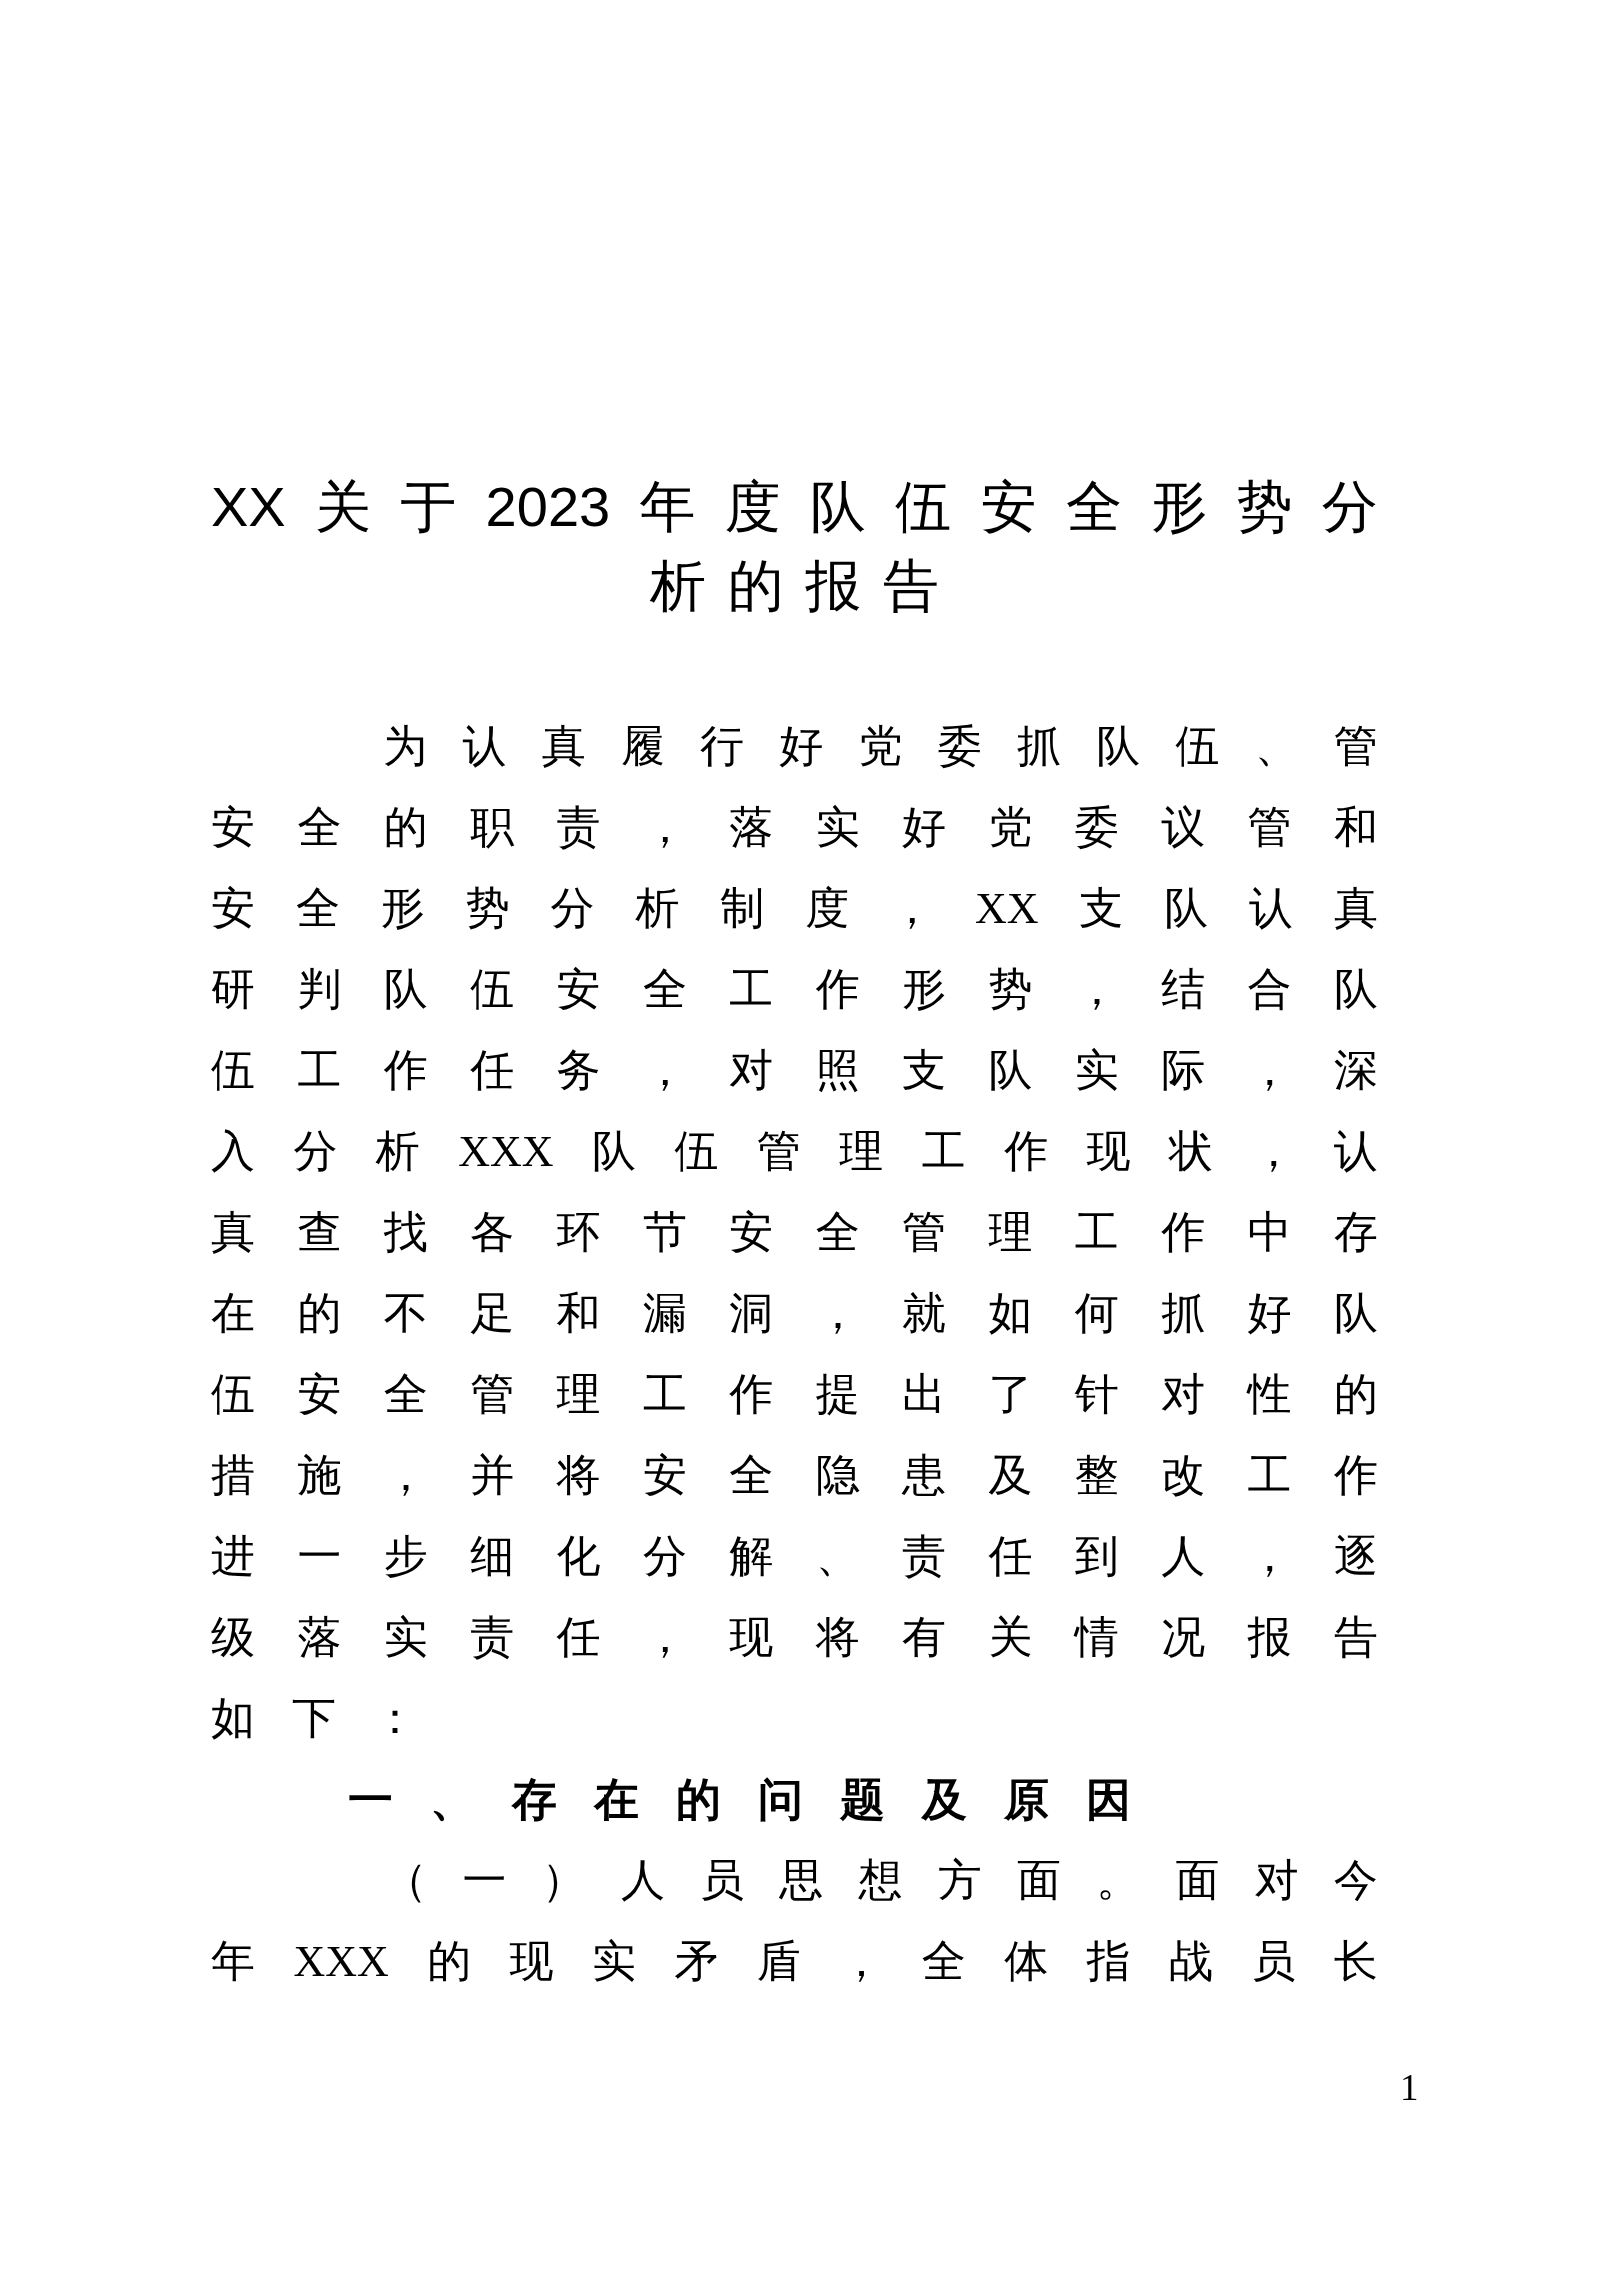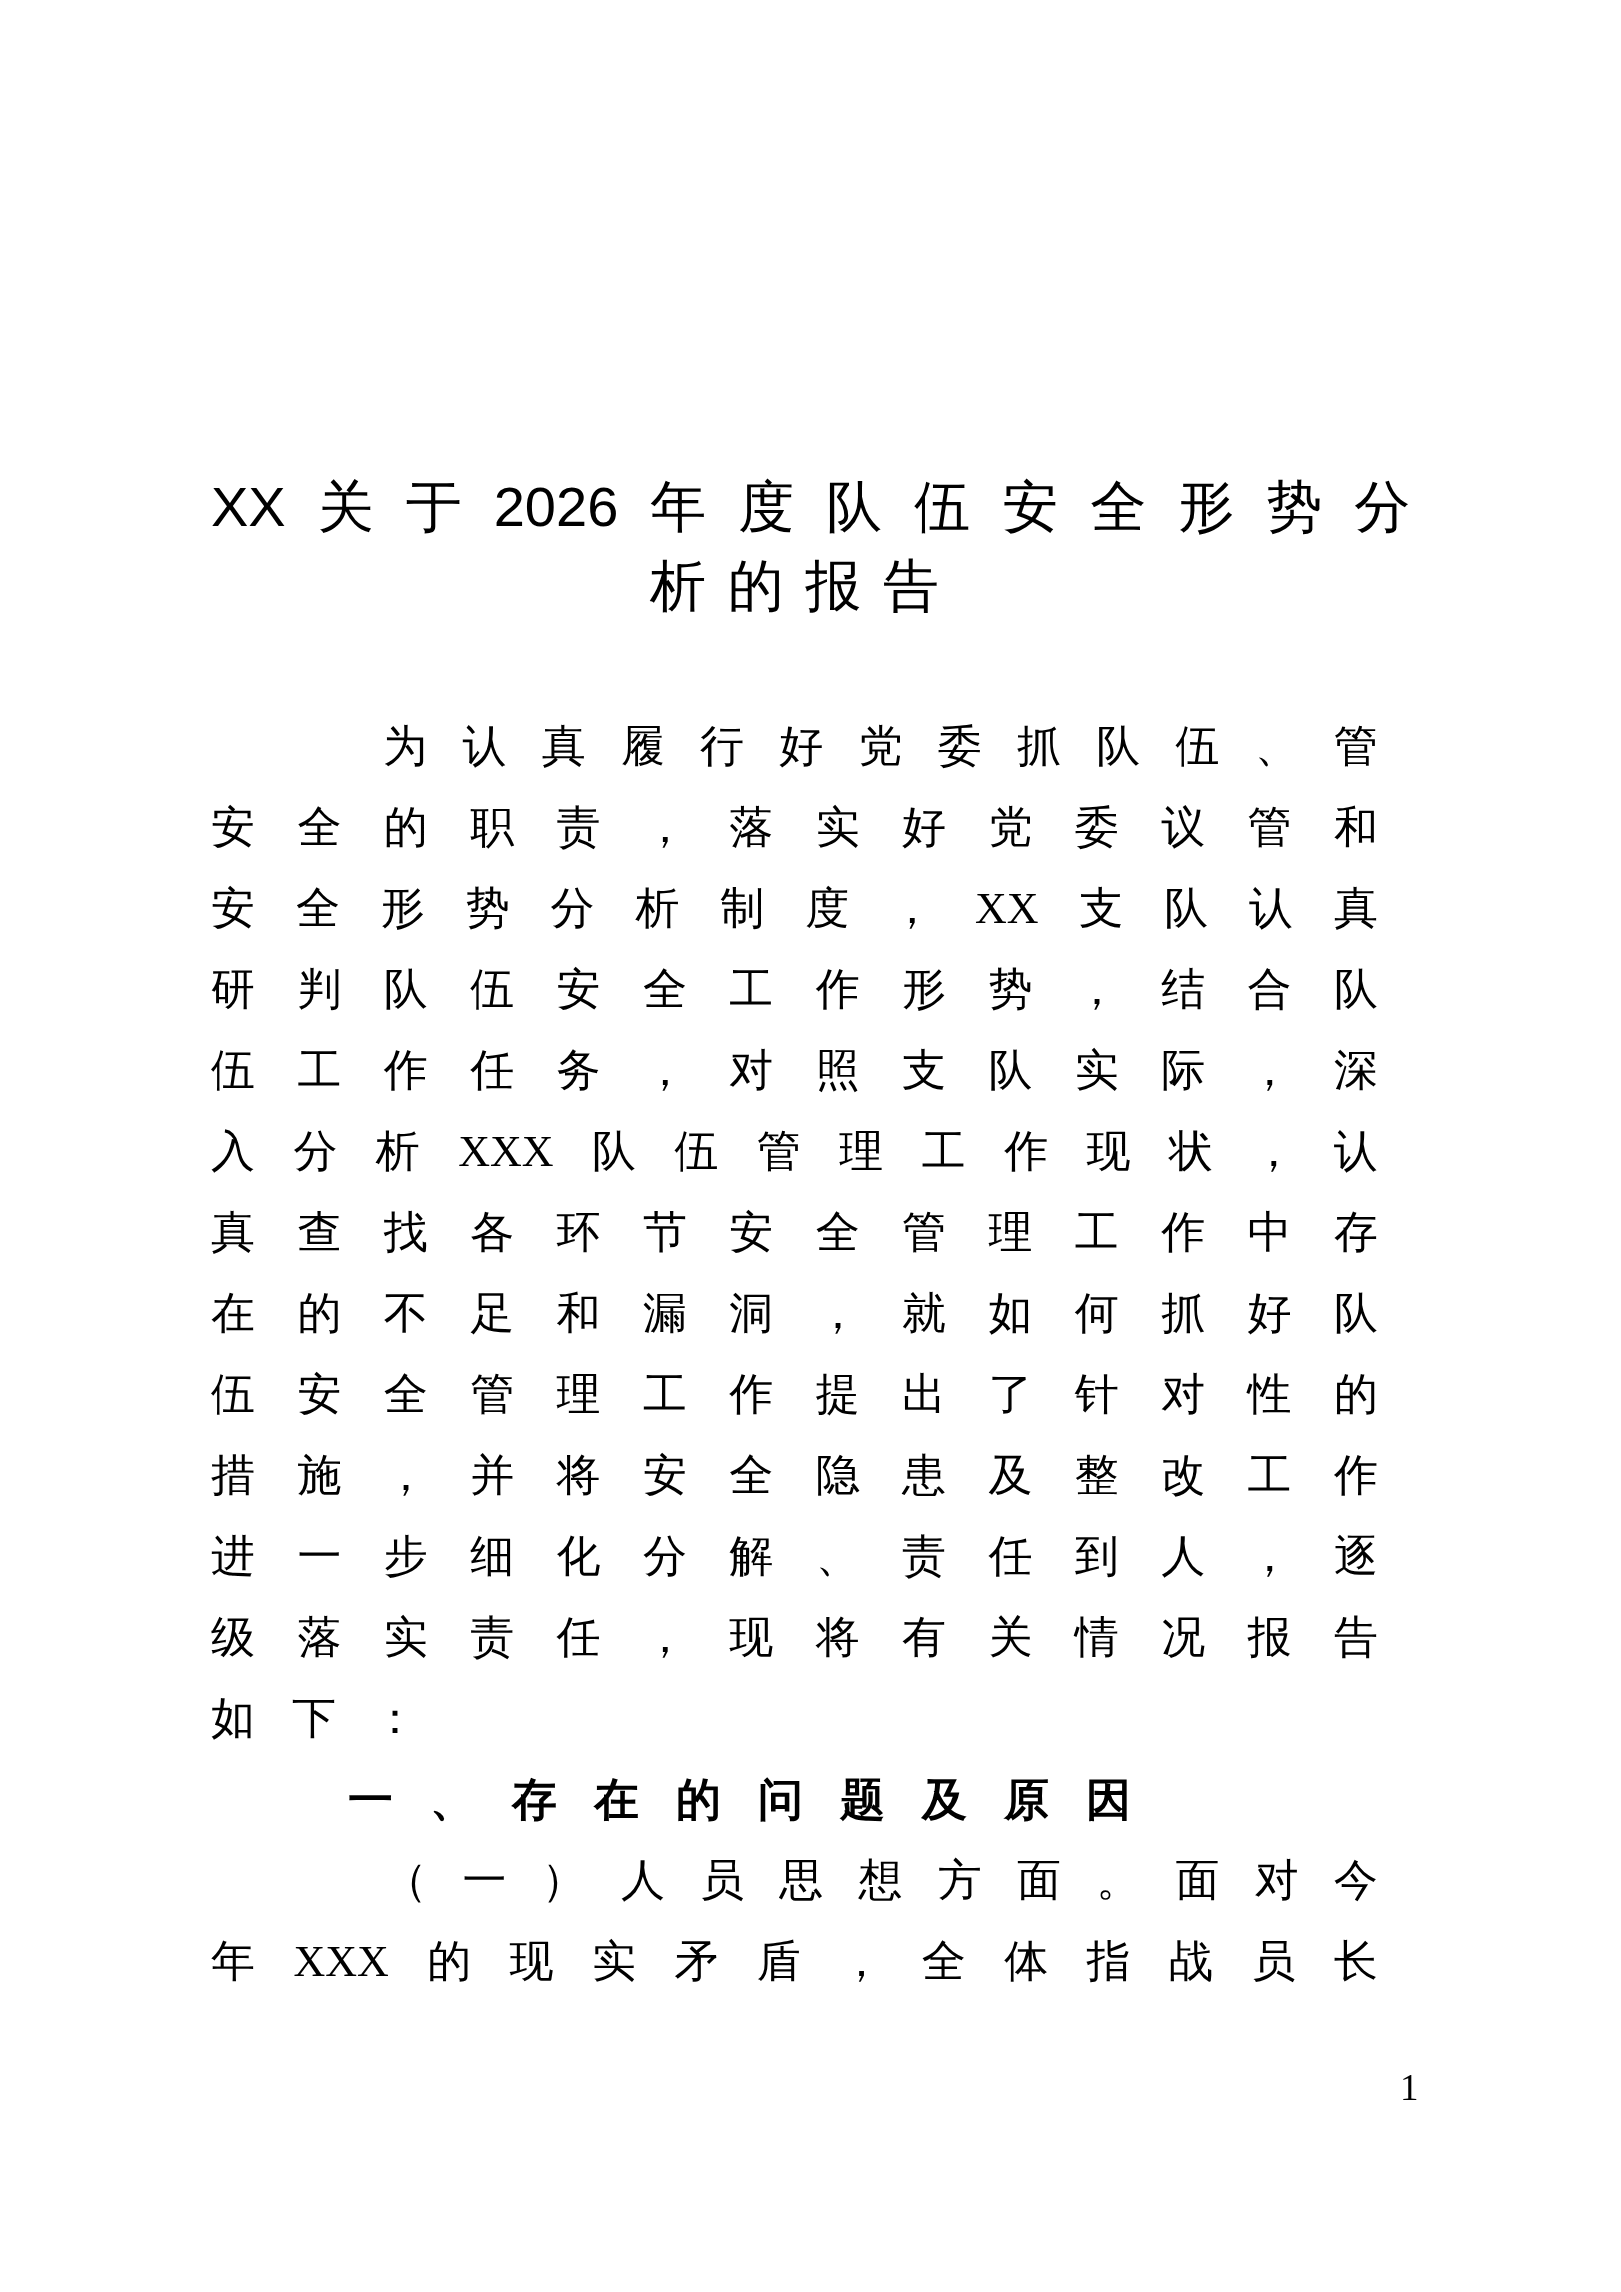--- a/index.html
+++ b/index.html
@@ -41,21 +41,20 @@
     line-height: 81px;
   }
   .body-block .line {
     height: 81px;
   }
   
   .line {
     display: flex;
     align-items: center;
     white-space: nowrap;
-    gap: 32px;
   }
   .line.just {
     justify-content: space-between;
   }
   .line.loose {
     justify-content: flex-start;
     gap: 37px;
   }
   .line.center {
     justify-content: center;
@@ -93,21 +92,21 @@
 <body>
 
 <div class="page">
   <div class="content">
 
     <div class="title-block">
         <div class="line just">
           <span class="tok">XX</span>
           <span class="tok">关</span>
           <span class="tok">于</span>
-          <span class="tok">2026</span>
+          <span class="tok">2023</span>
           <span class="tok">年</span>
           <span class="tok">度</span>
           <span class="tok">队</span>
           <span class="tok">伍</span>
           <span class="tok">安</span>
           <span class="tok">全</span>
           <span class="tok">形</span>
           <span class="tok">势</span>
           <span class="tok">分</span>
         </div>

